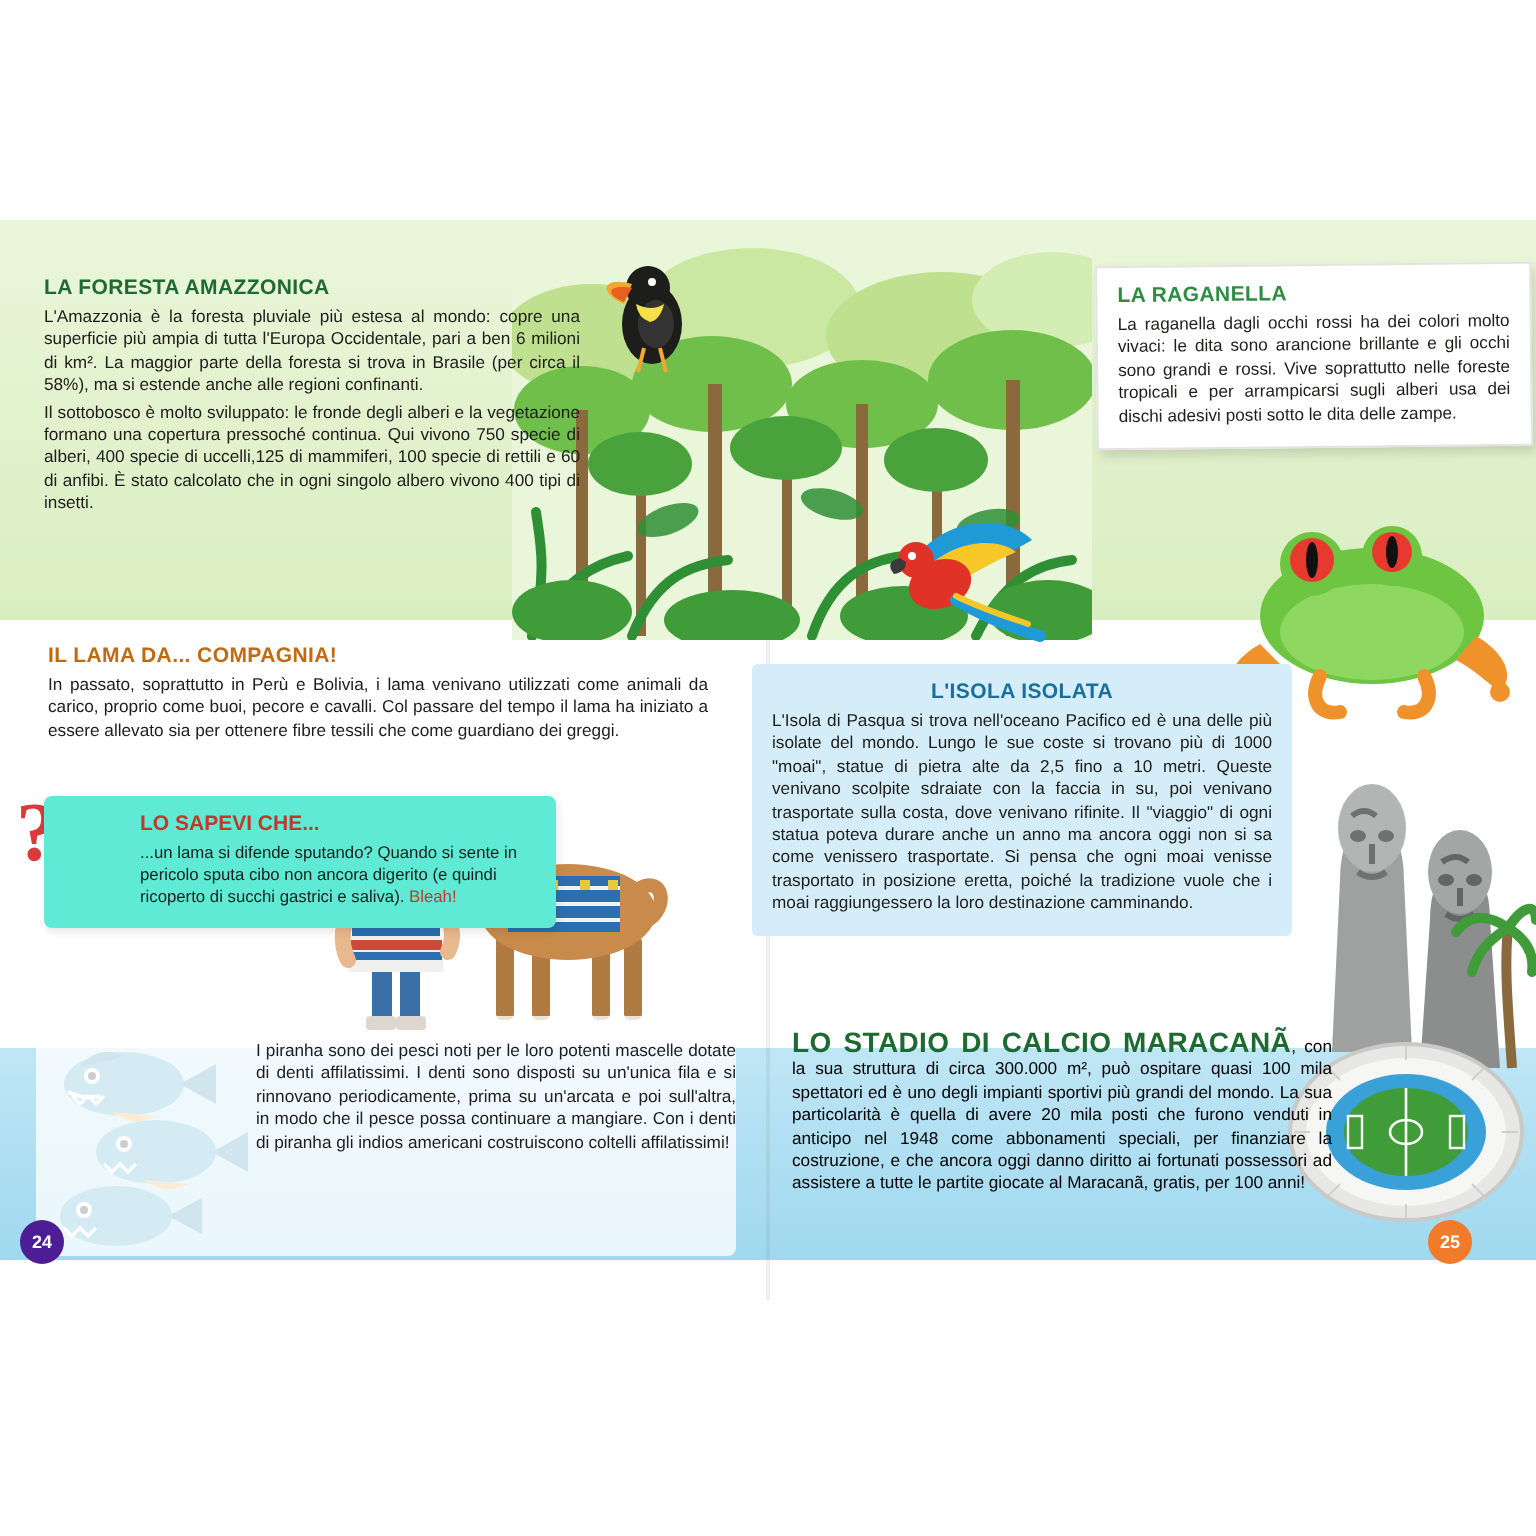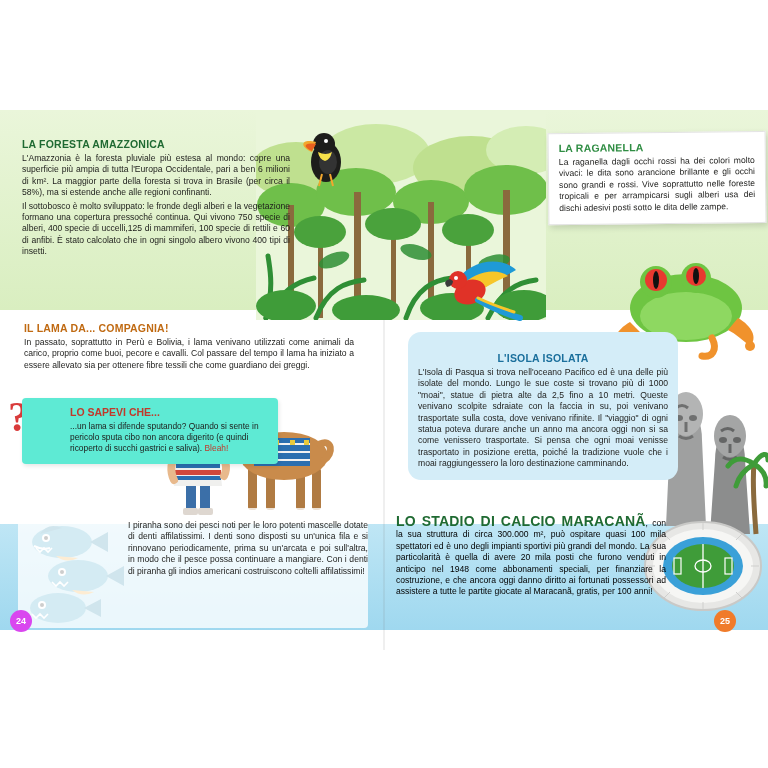--- a/index.html
+++ b/index.html
@@ -89,24 +89,24 @@
     transform: rotate(-0.6deg);
   }
   #blk-raganella h3 { color: #2f8d43; }
 
   
   #blk-lama { left: 24px; top: 212px; width: 330px; }
   #blk-lama h3 { color: #c06a12; }
 
   
   #blk-isola {
-    left: 408px; top: 222px; width: 250px;
+    left: 376px; top: 222px; width: 250px;
     background: #d4edf8;
-    border-radius: 13px;
-    padding: 20px 10px 10px 10px;
+    border-radius: 3px;
+    padding: 8px 10px 10px 10px;
   }
   #blk-isola h3 { color: #1a6f9c; text-align: center; }
 
   
   #blk-piranha {
     left: 120px; top: 404px; width: 240px;
     padding: 6px 8px 8px 8px;
   }
   #blk-piranha h3 { color: #1b6f8c; text-align: center; }
   #piranha-bg {
@@ -162,21 +162,21 @@
   
   .pagenum {
     position: absolute;
     width: 22px; height: 22px;
     border-radius: 50%;
     color: #fff;
     font-size: 9px;
     font-weight: bold;
     display: flex; align-items: center; justify-content: center;
   }
-  #pagenum-left { left: 10px; top: 500px; background: #d946ef; }
+  #pagenum-left { left: 10px; top: 500px; background: #4c1d95; }
   #pagenum-right { left: 714px; top: 500px; background: #f07b2a; }
 
   
   svg { display: block; }
   .art { position: absolute; }
 </style>
 </head>
 <body>
 
 <div id="page">

